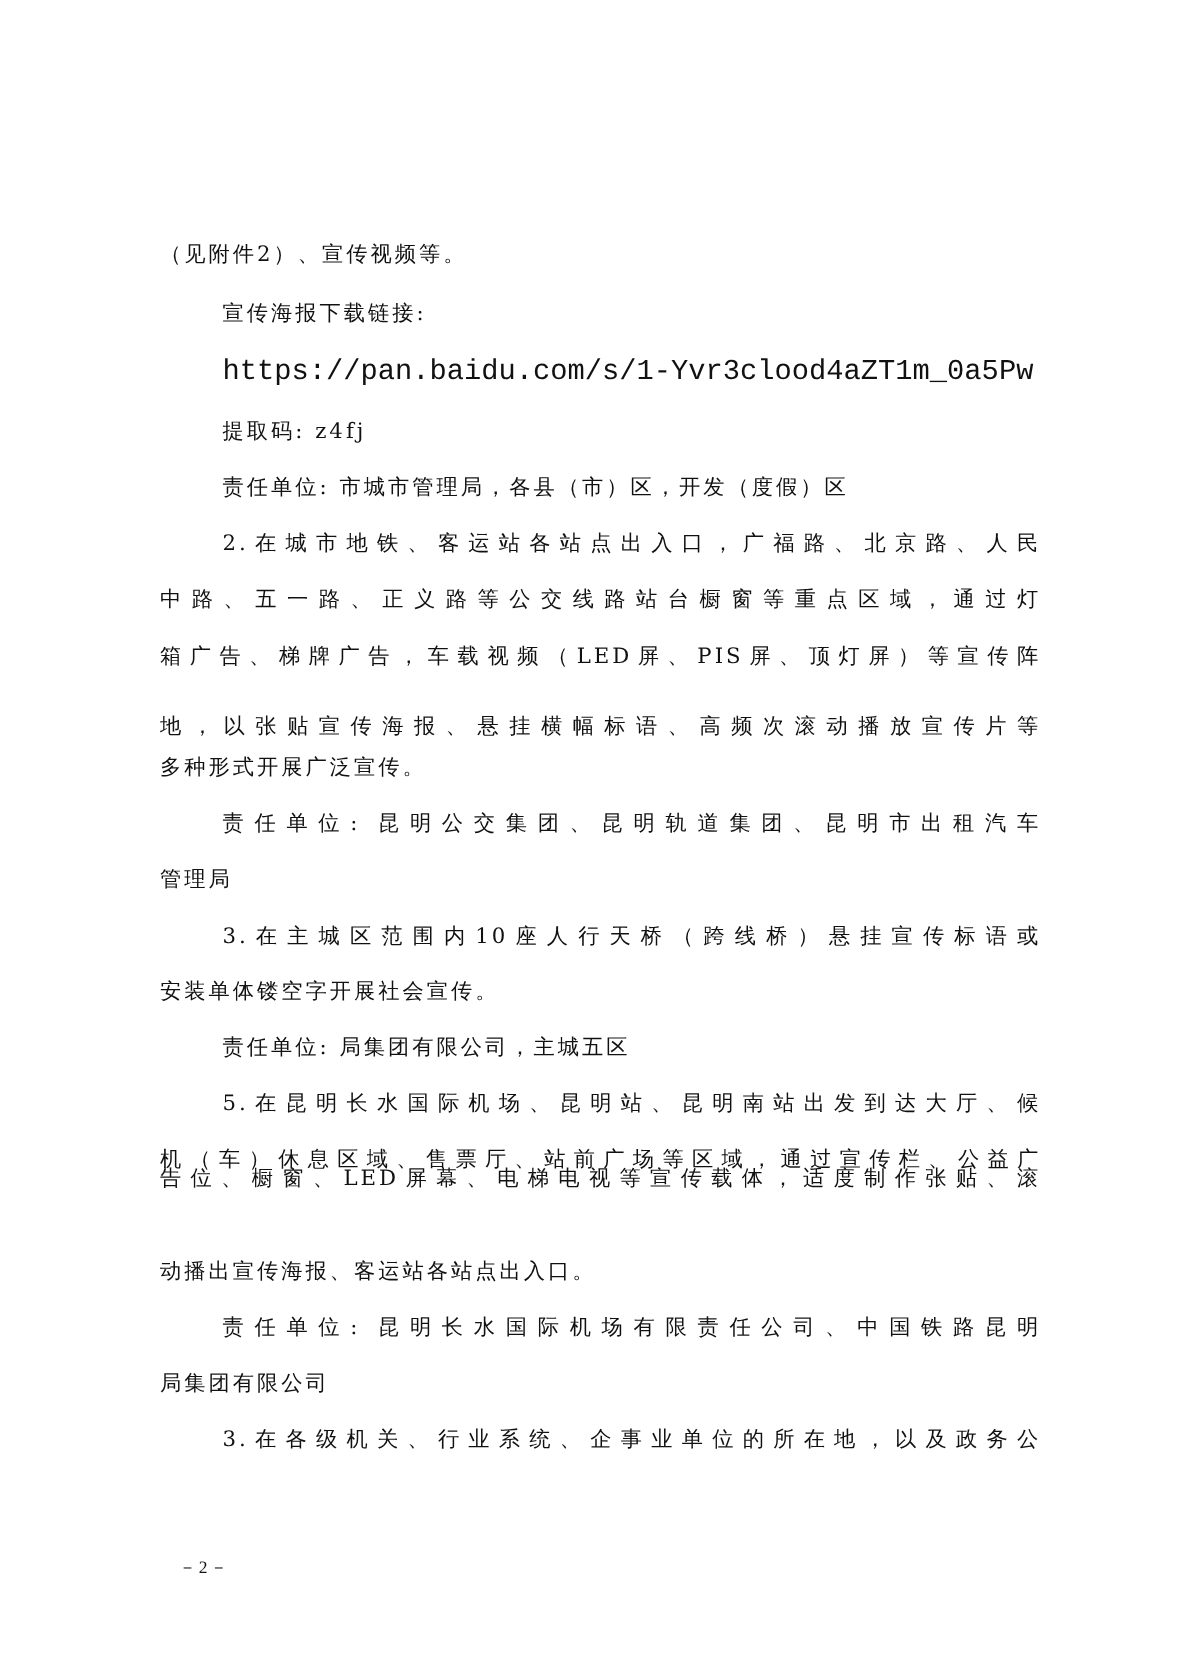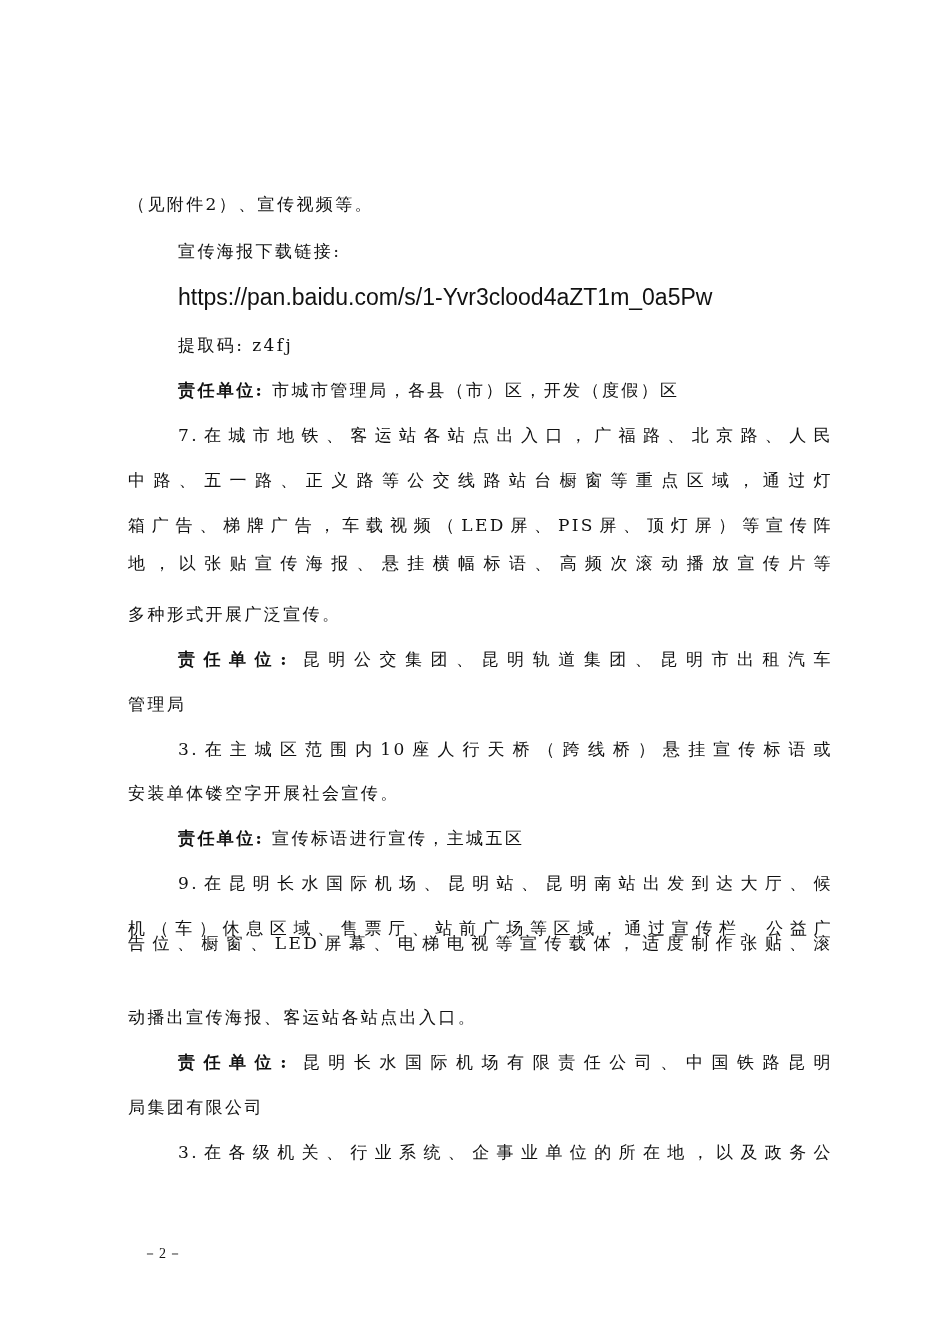--- a/index.html
+++ b/index.html
@@ -2,60 +2,60 @@
 <html><head>
   <meta charset="utf-8">
   <style>
     html, body { margin: 0; padding: 0; background: #ffffff; }
     body { width: 950px; height: 1344px; position: relative; overflow: hidden;
       font-family: "DejaVu Serif", "Liberation Serif", serif; color: #111; }
     .line { position: absolute; left: 128px; width: 705px; font-size: 17px;
       line-height: 30px; white-space: nowrap; letter-spacing: 2.4px; }
     .indent { left: 178px; width: 655px; }
     .just { text-align-last: justify; text-align: justify; }
-    .bold { font-weight: bold; }
-    .url { font-family: Liberation Sans, sans-serif; letter-spacing: 0; font-size: 23px; }
+    .bold { font-weight: normal; }
+    .url { font-family: Liberation Mono, monospace; letter-spacing: 0; font-size: 23px; }
     .pagenum { position: absolute; left: 143px; top: 1245px; font-size: 14px;
       font-family: "Liberation Serif", serif; letter-spacing: 2px; }
   </style>
 </head>
 <body>
 
 <div>
   <div class="line" style="top:189px">（见附件2）、宣传视频等。</div>
   <div class="line indent" style="top:236px">宣传海报下载链接:</div>
   <div class="line indent url" style="top:282px">https://pan.baidu.com/s/1-Yvr3clood4aZT1m_0a5Pw</div>
   <div class="line indent" style="top:330px">提取码: z4fj</div>
 
   <div class="line indent" style="top:375px">
     <span class="bold">责任单位:</span>
     <span>市城市管理局，各县（市）区，开发（度假）区</span>
   </div>
 
-  <div class="line indent just" style="top:420px">7.在城市地铁、客运站各站点出入口，广福路、北京路、人民</div>
+  <div class="line indent just" style="top:420px">2.在城市地铁、客运站各站点出入口，广福路、北京路、人民</div>
   <div class="line just" style="top:465px">中路、五一路、正义路等公交线路站台橱窗等重点区域，通过灯</div>
   <div class="line just" style="top:510px">箱广告、梯牌广告，车载视频（LED屏、PIS屏、顶灯屏）等宣传阵</div>
-  <div class="line just" style="top:548px">地，以张贴宣传海报、悬挂横幅标语、高频次滚动播放宣传片等</div>
+  <div class="line just" style="top:566px">地，以张贴宣传海报、悬挂横幅标语、高频次滚动播放宣传片等</div>
   <div class="line" style="top:599px">多种形式开展广泛宣传。</div>
 
   <div class="line indent just" style="top:644px">
     <span class="bold">责任单位:</span>
     <span>昆明公交集团、昆明轨道集团、昆明市出租汽车</span>
   </div>
   <div class="line" style="top:689px">管理局</div>
 
   <div class="line indent just" style="top:734px">3.在主城区范围内10座人行天桥（跨线桥）悬挂宣传标语或</div>
   <div class="line" style="top:778px">安装单体镂空字开展社会宣传。</div>
 
   <div class="line indent" style="top:823px">
     <span class="bold">责任单位:</span>
-    <span>宣传标语进行宣传，主城五区</span>
+    <span>局集团有限公司，主城五区</span>
   </div>
 
-  <div class="line indent just" style="top:868px">9.在昆明长水国际机场、昆明站、昆明南站出发到达大厅、候</div>
+  <div class="line indent just" style="top:868px">5.在昆明长水国际机场、昆明站、昆明南站出发到达大厅、候</div>
   <div class="line just" style="top:913px">机（车）休息区域、售票厅、站前广场等区域，通过宣传栏、公益广</div>
   <div class="line just" style="top:928px">告位、橱窗、LED屏幕、电梯电视等宣传载体，适度制作张贴、滚</div>
   <div class="line" style="top:1002px">动播出宣传海报、客运站各站点出入口。</div>
 
   <div class="line indent just" style="top:1047px">
     <span class="bold">责任单位:</span>
     <span>昆明长水国际机场有限责任公司、中国铁路昆明</span>
   </div>
   <div class="line" style="top:1092px">局集团有限公司</div>
 

